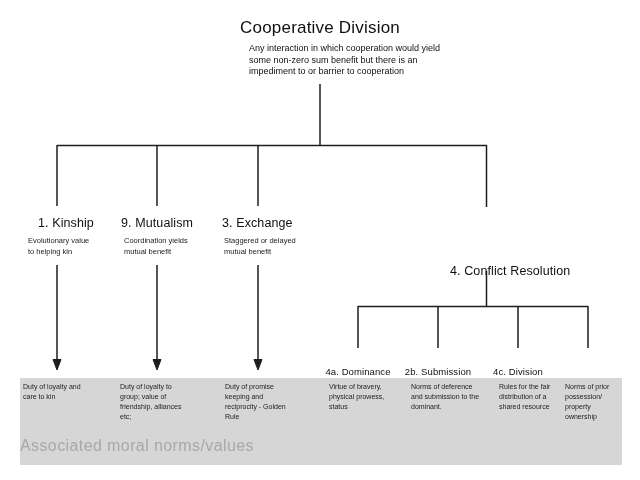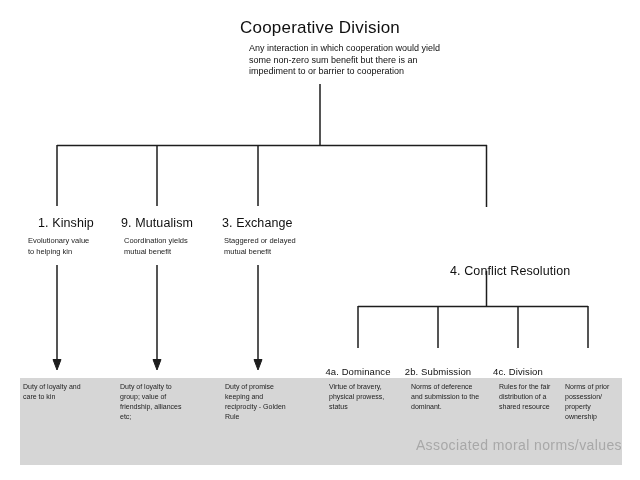--- a/index.html
+++ b/index.html
@@ -69,22 +69,22 @@
     width: max-content;
     font-size: 7px;
     line-height: 10px;
     white-space: pre-line;
     color: #222;
   }
   .band-caption {
     position: absolute;
     left: 20px; top: 437px;
     width: 602px;
-    text-align: right;
-    font-size: 14px;
+    text-align: left;
+    font-size: 16px;
     letter-spacing: 0.4px;
     color: #a8a8a8;
   }
   
   #n0-title { left: 38px;  top: 216px; }
   #n1-title { left: 121px; top: 216px; }
   #n2-title { left: 222px; top: 216px; }
   #n3-title { left: 450px; top: 216px; margin-top: 48px; }
   #n0-desc { left: 28px;  top: 236px; }
   #n1-desc { left: 124px; top: 236px; }

